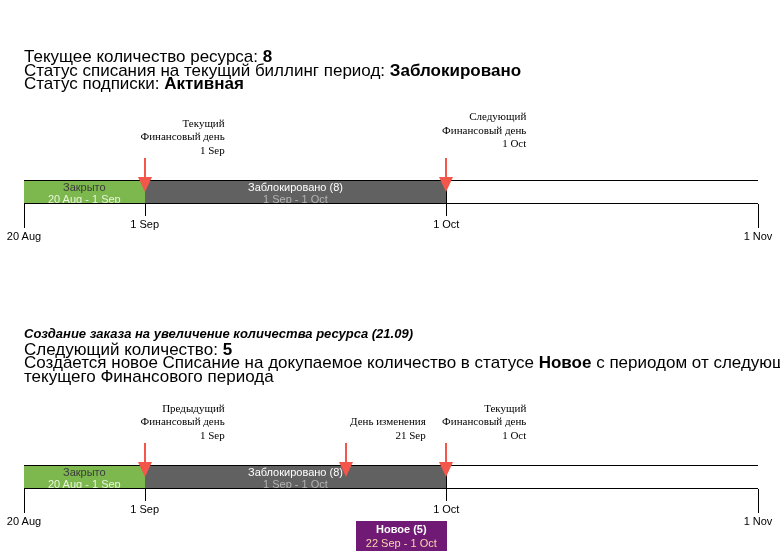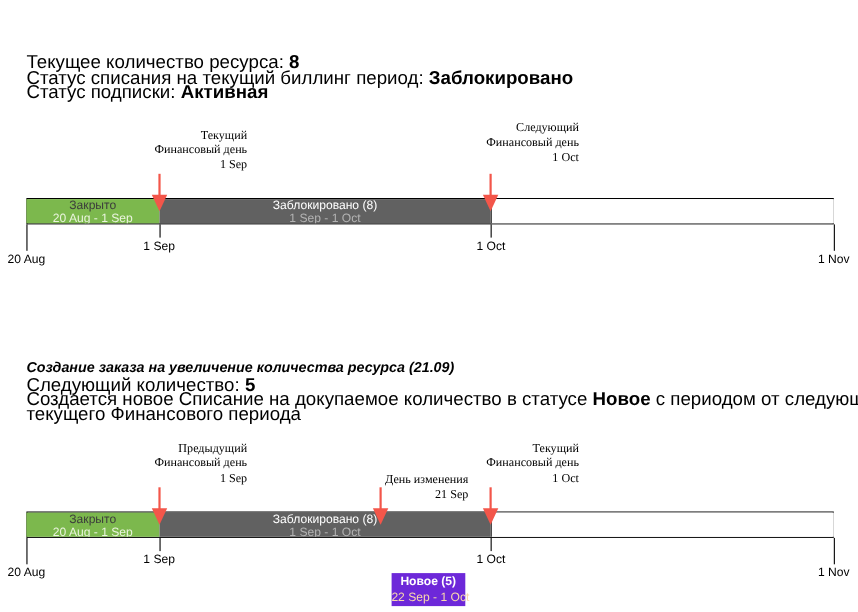--- a/index.html
+++ b/index.html
@@ -104,28 +104,28 @@
       <div class="tick-label" style="left: 99.6575px; top: 503px;">1 Sep</div>
       <div class="tick" style="left: 446.301px; top: 489px; height: 12px;"></div>
       <div class="tick-label" style="left: 401.301px; top: 503px;">1 Oct</div>
       <div class="tick" style="left: 758px; top: 489px; height: 24px;"></div>
       <div class="tick-label" style="left: 713px; top: 515px;">1 Nov</div>
       <div class="marker-label" style="left: 64.6575px; top: 401.5px;">Предыдущий
 Финансовый день
 1 Sep</div>
       <div class="marker-stem" style="left: 143.658px; top: 443px; height: 20px; background: rgb(243, 86, 74);"></div>
       <div class="marker-head" style="left: 137.658px; top: 462px; border-left: 7px solid transparent; border-right: 7px solid transparent; border-top: 15px solid rgb(243, 86, 74);"></div>
-      <div class="marker-label" style="left: 265.753px; top: 415px; margin-top: 15px;">День изменения
+      <div class="marker-label" style="left: 265.753px; top: 415px;">День изменения
 21 Sep</div>
       <div class="marker-stem" style="left: 344.753px; top: 443px; height: 20px; background: rgb(243, 86, 74);"></div>
       <div class="marker-head" style="left: 338.753px; top: 462px; border-left: 7px solid transparent; border-right: 7px solid transparent; border-top: 15px solid rgb(243, 86, 74);"></div>
       <div class="marker-label" style="left: 366.301px; top: 401.5px;">Текущий
 Финансовый день
 1 Oct</div>
       <div class="marker-stem" style="left: 445.301px; top: 443px; height: 20px; background: rgb(243, 86, 74);"></div>
       <div class="marker-head" style="left: 439.301px; top: 462px; border-left: 7px solid transparent; border-right: 7px solid transparent; border-top: 15px solid rgb(243, 86, 74);"></div>
-      <div class="xseg" style="left: 355.808px; top: 521px; width: 67px; height: 30px; background: #6d28d9;">
+      <div class="xseg" style="left: 355.808px; top: 521px; width: 91px; height: 30px; background: #701a75;">
         <div class="xseg-t1" style="color: rgb(255, 255, 255);">Новое (5)</div>
         <div class="xseg-t2" style="color: rgb(248, 215, 172);">22 Sep - 1 Oct</div>
       </div>
     </div>
 
 </div>
 
 </body></html>

